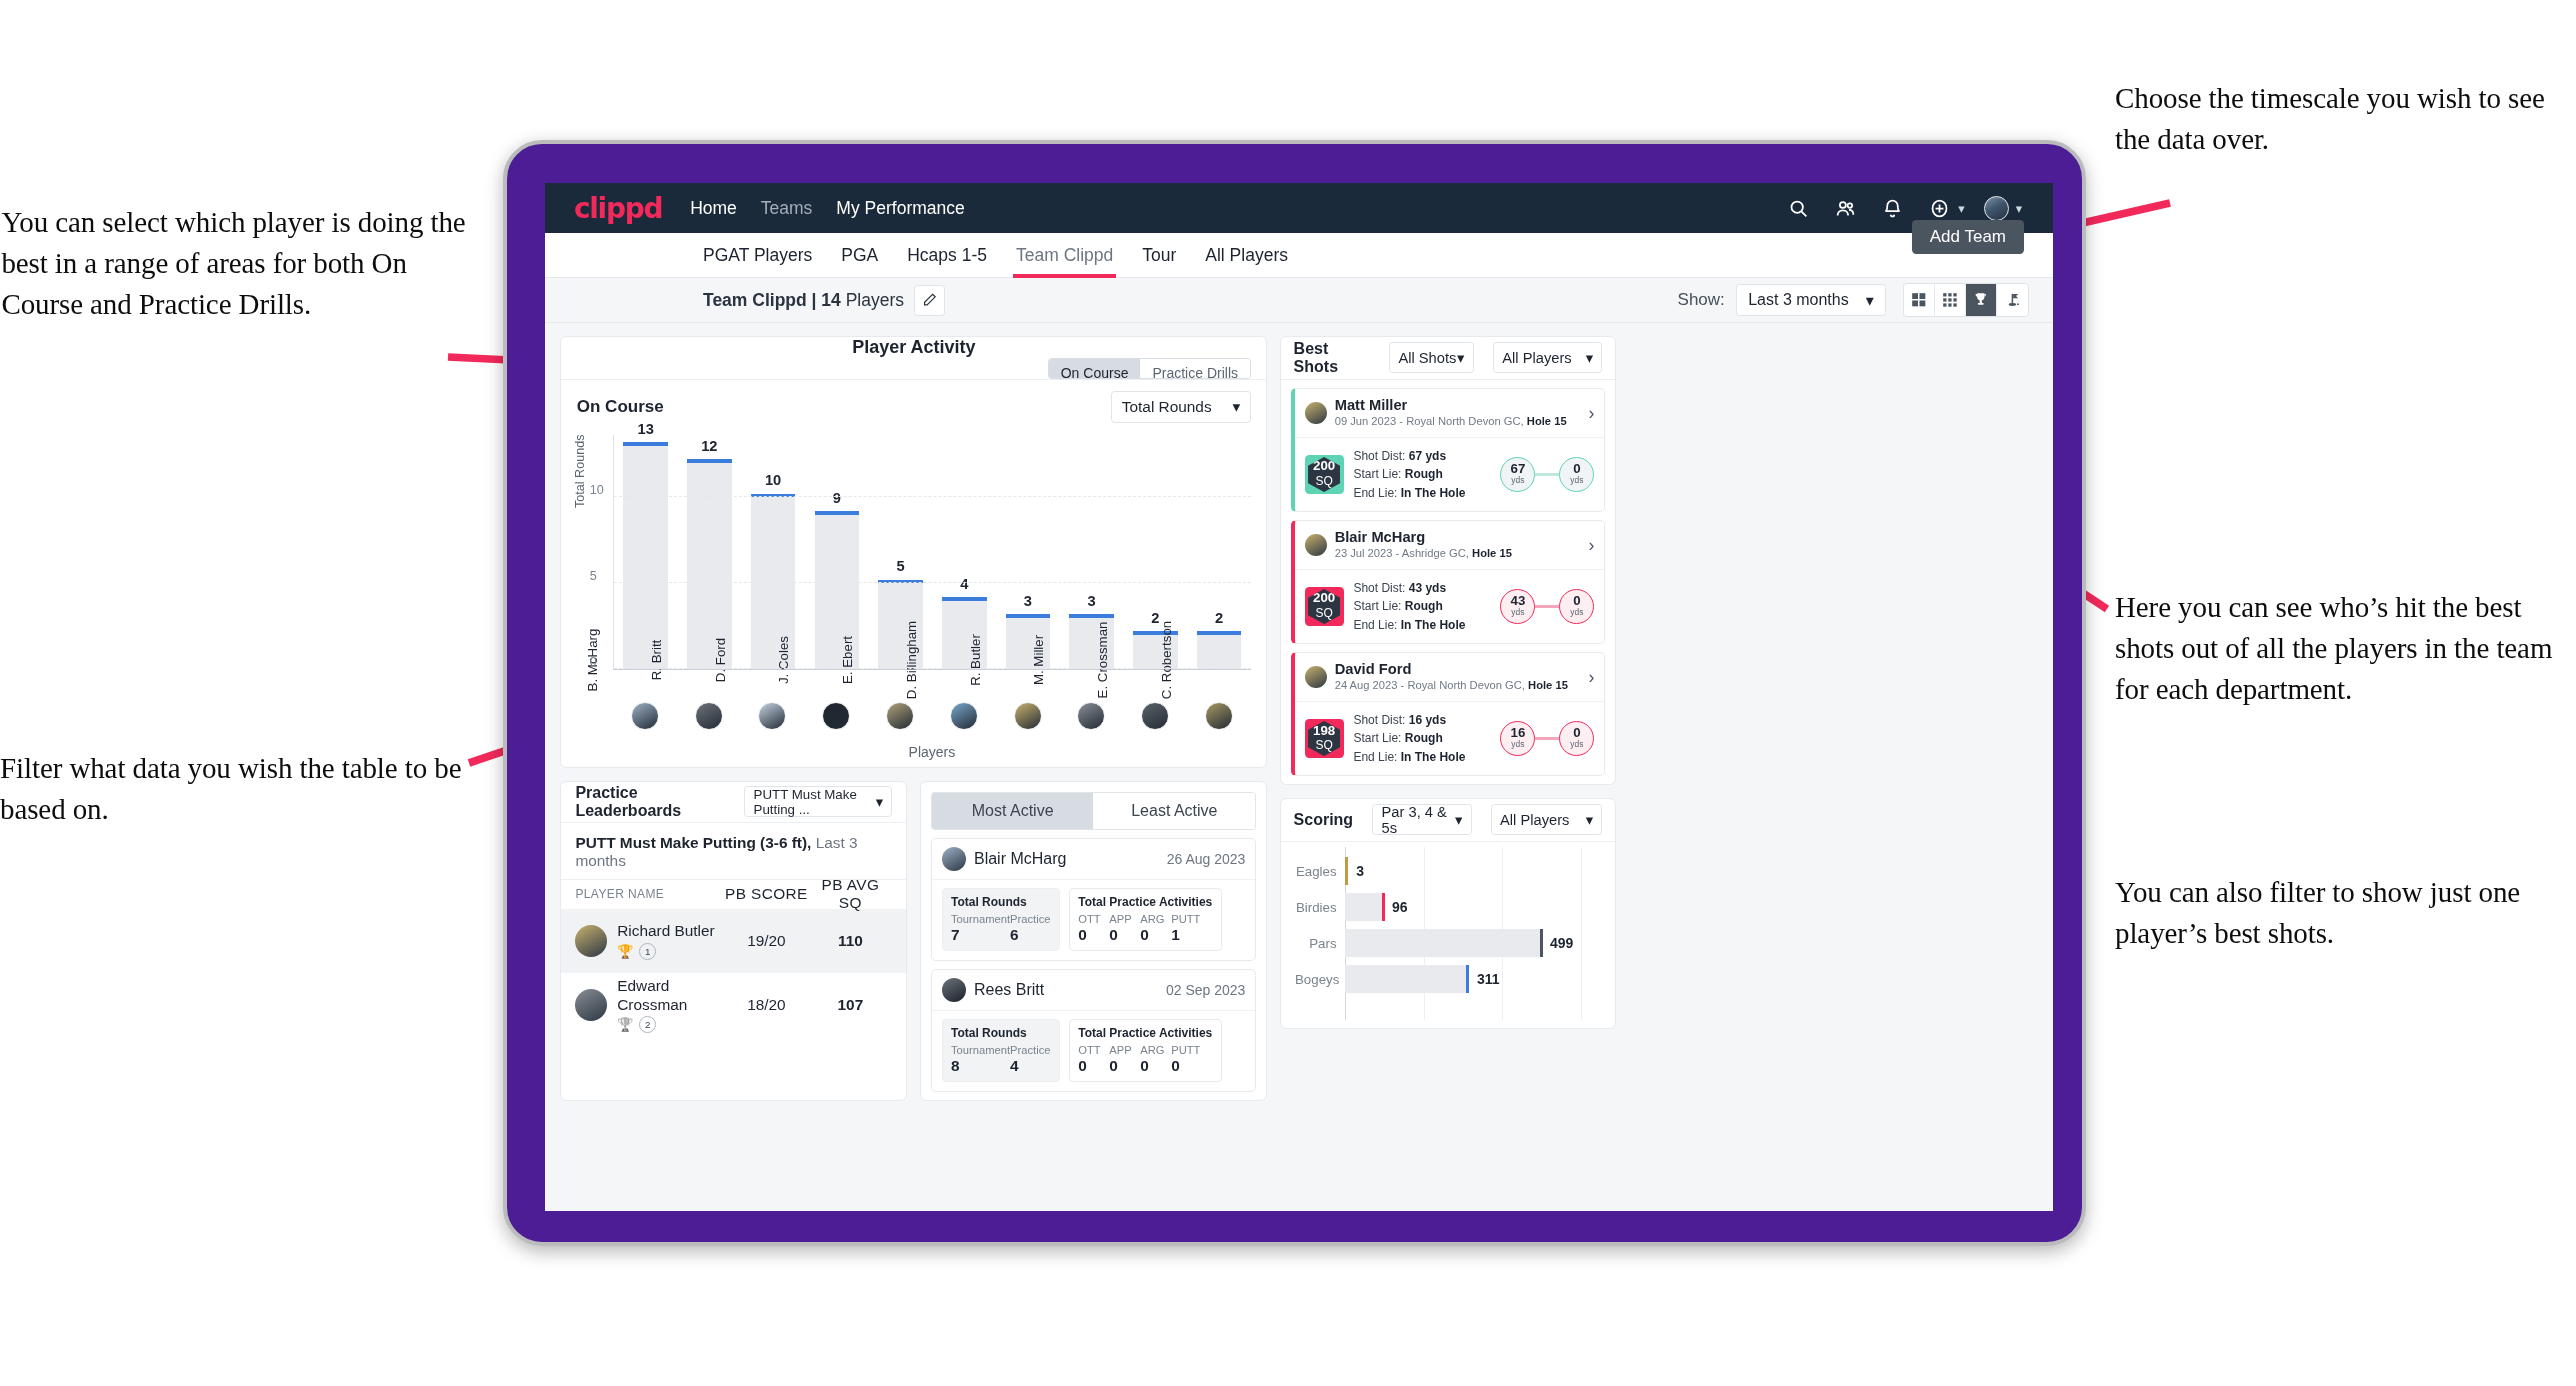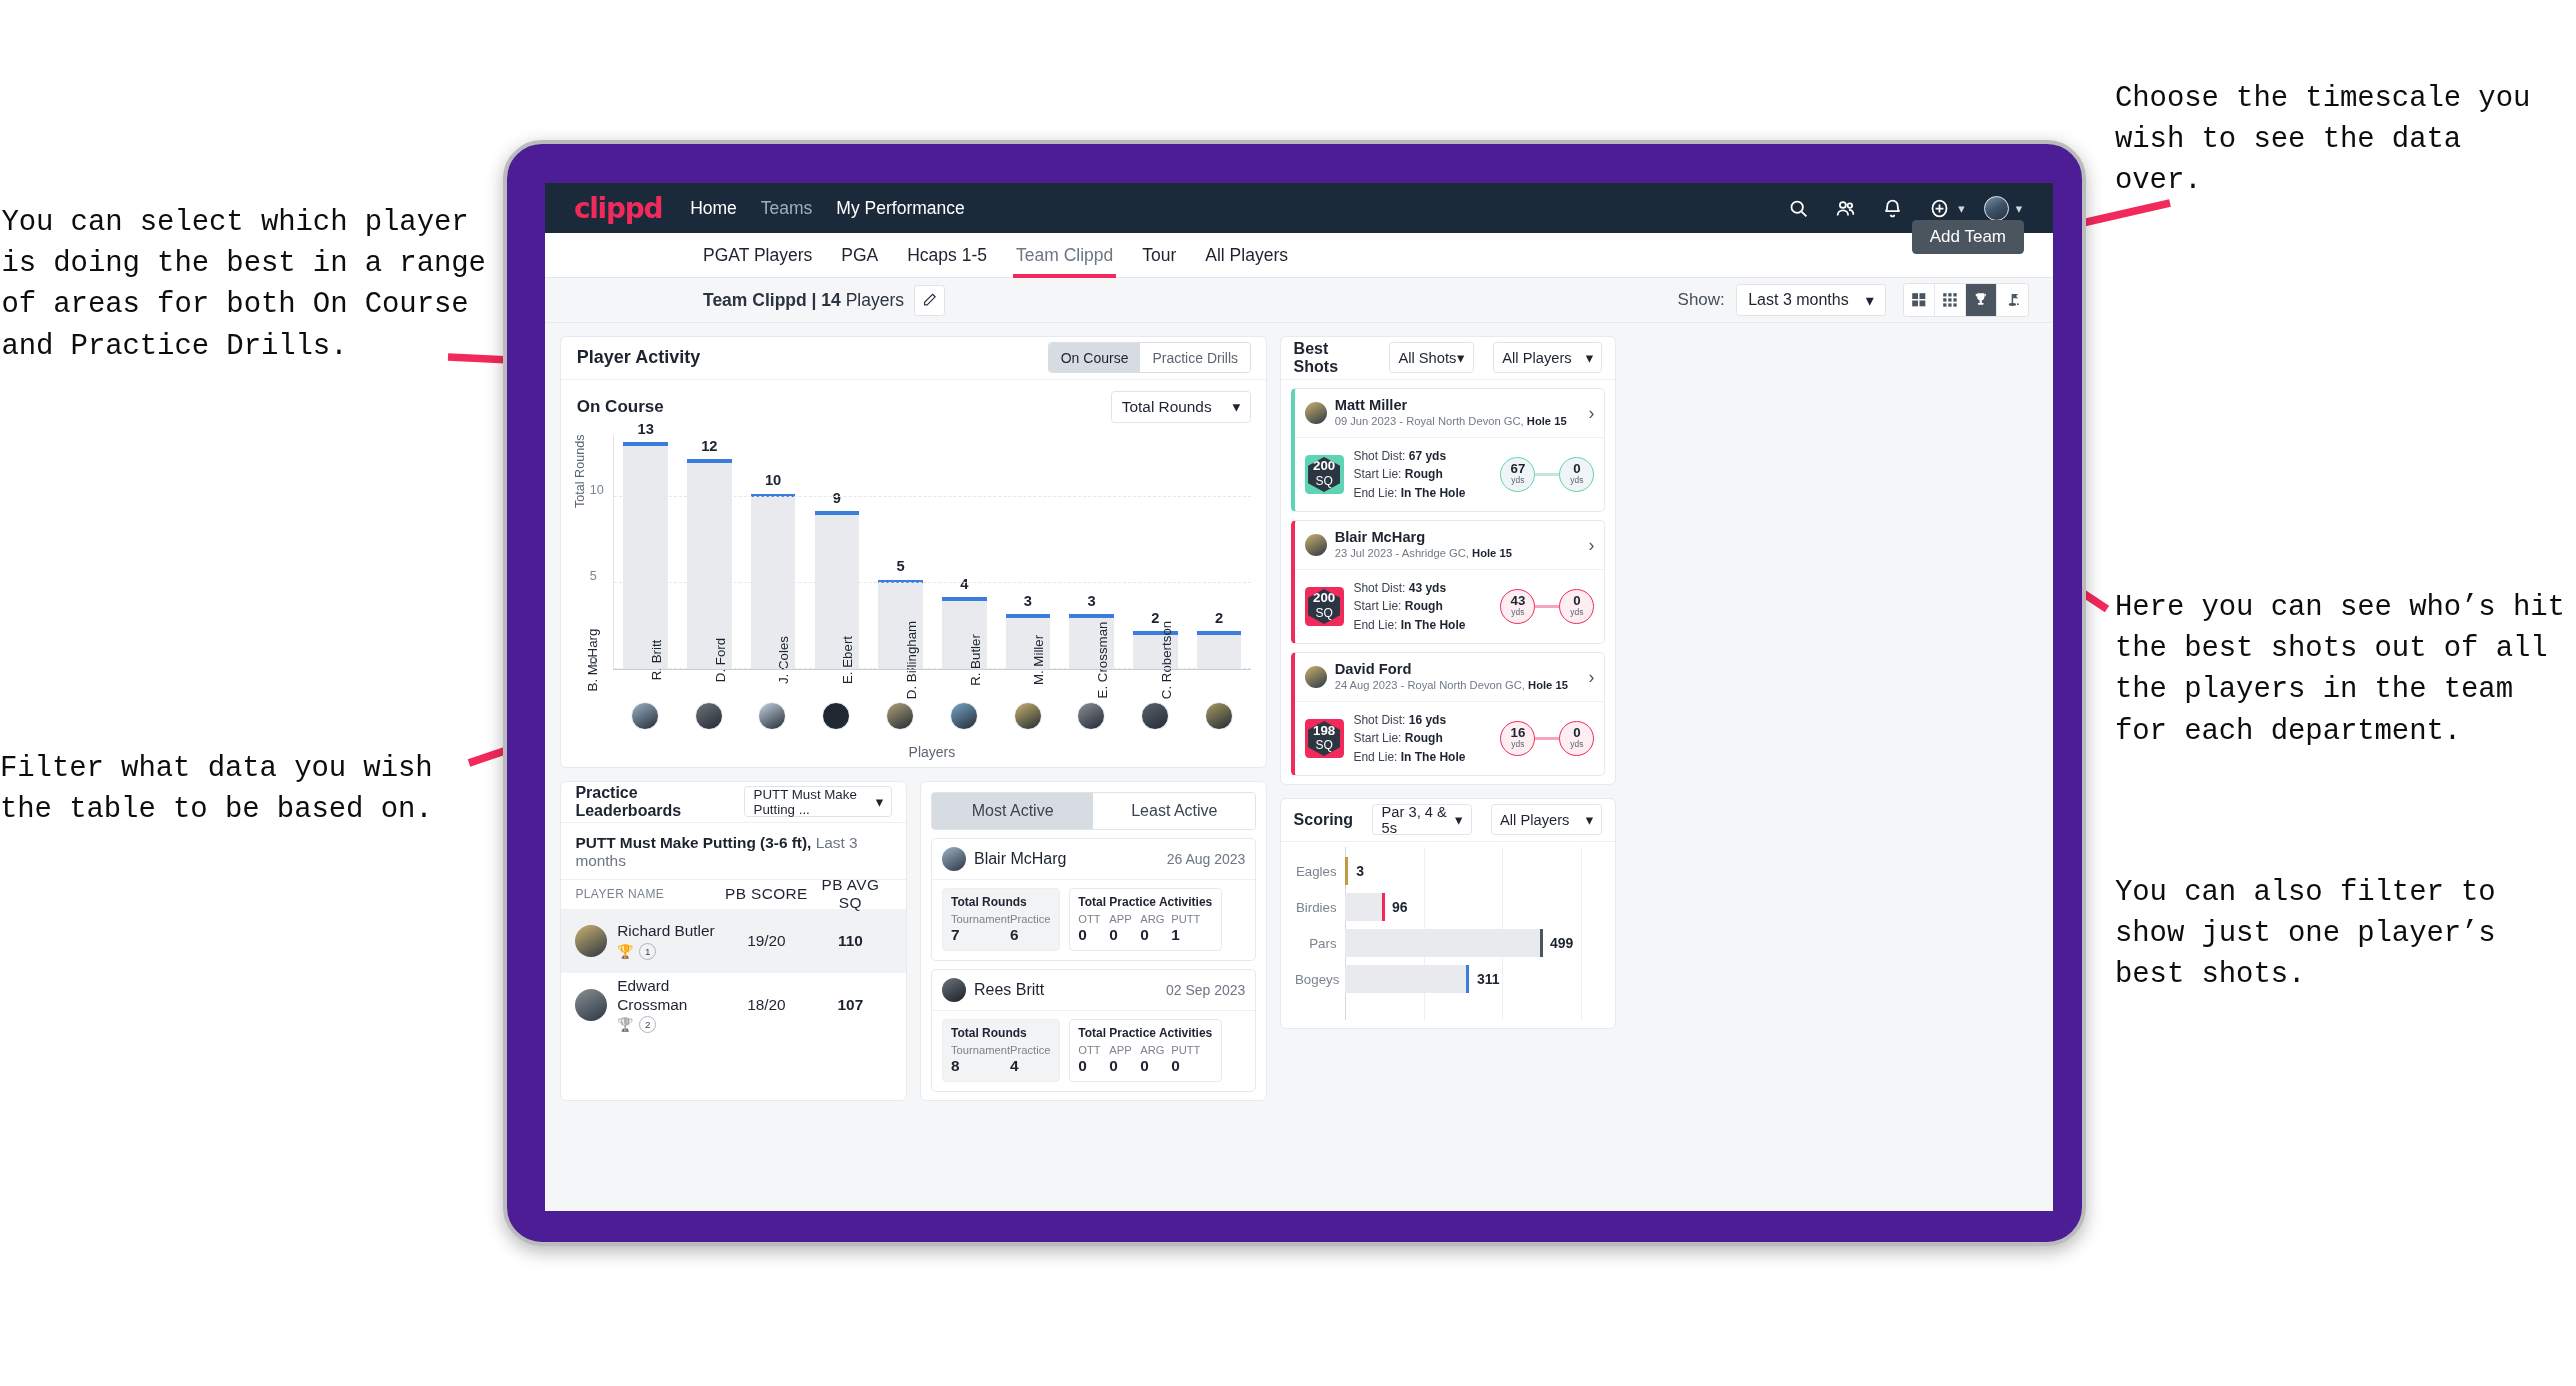--- a/index.html
+++ b/index.html
@@ -2,21 +2,21 @@
 <html style="font-size:11.2px"><head>
 <meta charset="utf-8">
 <style>
   * { box-sizing: border-box; margin:0; padding:0; }
   html,body { width:2576px; height:1386px; background:#ffffff;
     font-family:"Liberation Sans", sans-serif; overflow:hidden; }
   .page { position:relative; width:2576px; height:1386px; }
 
   
   .anno { position:absolute; font-size:29px; line-height:1.42; color:#0d0d0d;
-          font-family:Liberation Mono, monospace; letter-spacing:-0.1px; }
+          font-family:Liberation Serif, serif; letter-spacing:-0.1px; }
   #anno-left-top   { left:1.4px;   top:202px;  width:490px; }
   #anno-left-bot   { left:0;   top:748px; width:483px; }
   #anno-right-top  { left:2115px; top:78px;  width:448px; }
   #anno-right-mid  { left:2115px; top:587px;  width:455px; }
   #anno-right-bot  { left:2115px; top:872px; width:462px; }
   .arrow-svg { position:absolute; left:0; top:0; width:2576px; height:1386px;
                pointer-events:none; }
 
   
   .tablet { position:absolute; left:503px; top:140px; width:1583px; height:1106px;
@@ -83,21 +83,21 @@
   .vbtn.on { background:#4a5560; }
   .vbtn svg{width:17.5px;height:17.5px;}
 
   
   .body { padding:12.6px 15.4px 0 15.4px; display:flex; gap:12.6px; }
   .colL { width:707px; } .colR { width:336px; }
   .card { background:#fff; border:0.7px solid #e6eaee; border-radius:6.3px; }
 
   
   .pa-head { height:43px; display:flex; align-items:center; padding:0 15.4px;
-             border-bottom:0.7px solid #edf0f3; }
+             border-bottom:0.7px solid #edf0f3;flex-direction:column; }
   .card-title { font-size:18px; font-weight:700; color:#1d2430; }
   .seg { margin-left:auto; display:flex; border:0.7px solid #d9dee4; border-radius:3.5px;
          overflow:hidden; }
   .seg div{ font-size:14px; padding:6.3px 12px; color:#5b6672; background:#fff; }
   .seg div.on{ background:#d7dce2; color:#1d2430; }
 
   .pa-sub { display:flex; align-items:center; padding:11.2px 15.4px 0 15.4px; }
   .pa-sub .lbl { font-size:17px; font-weight:700; color:#1d2430; }
   .sel-rounds { margin-left:auto; width:140px; height:32px; background:#fff;
                 border:0.7px solid #dfe4e9; border-radius:3.5px; display:flex;

